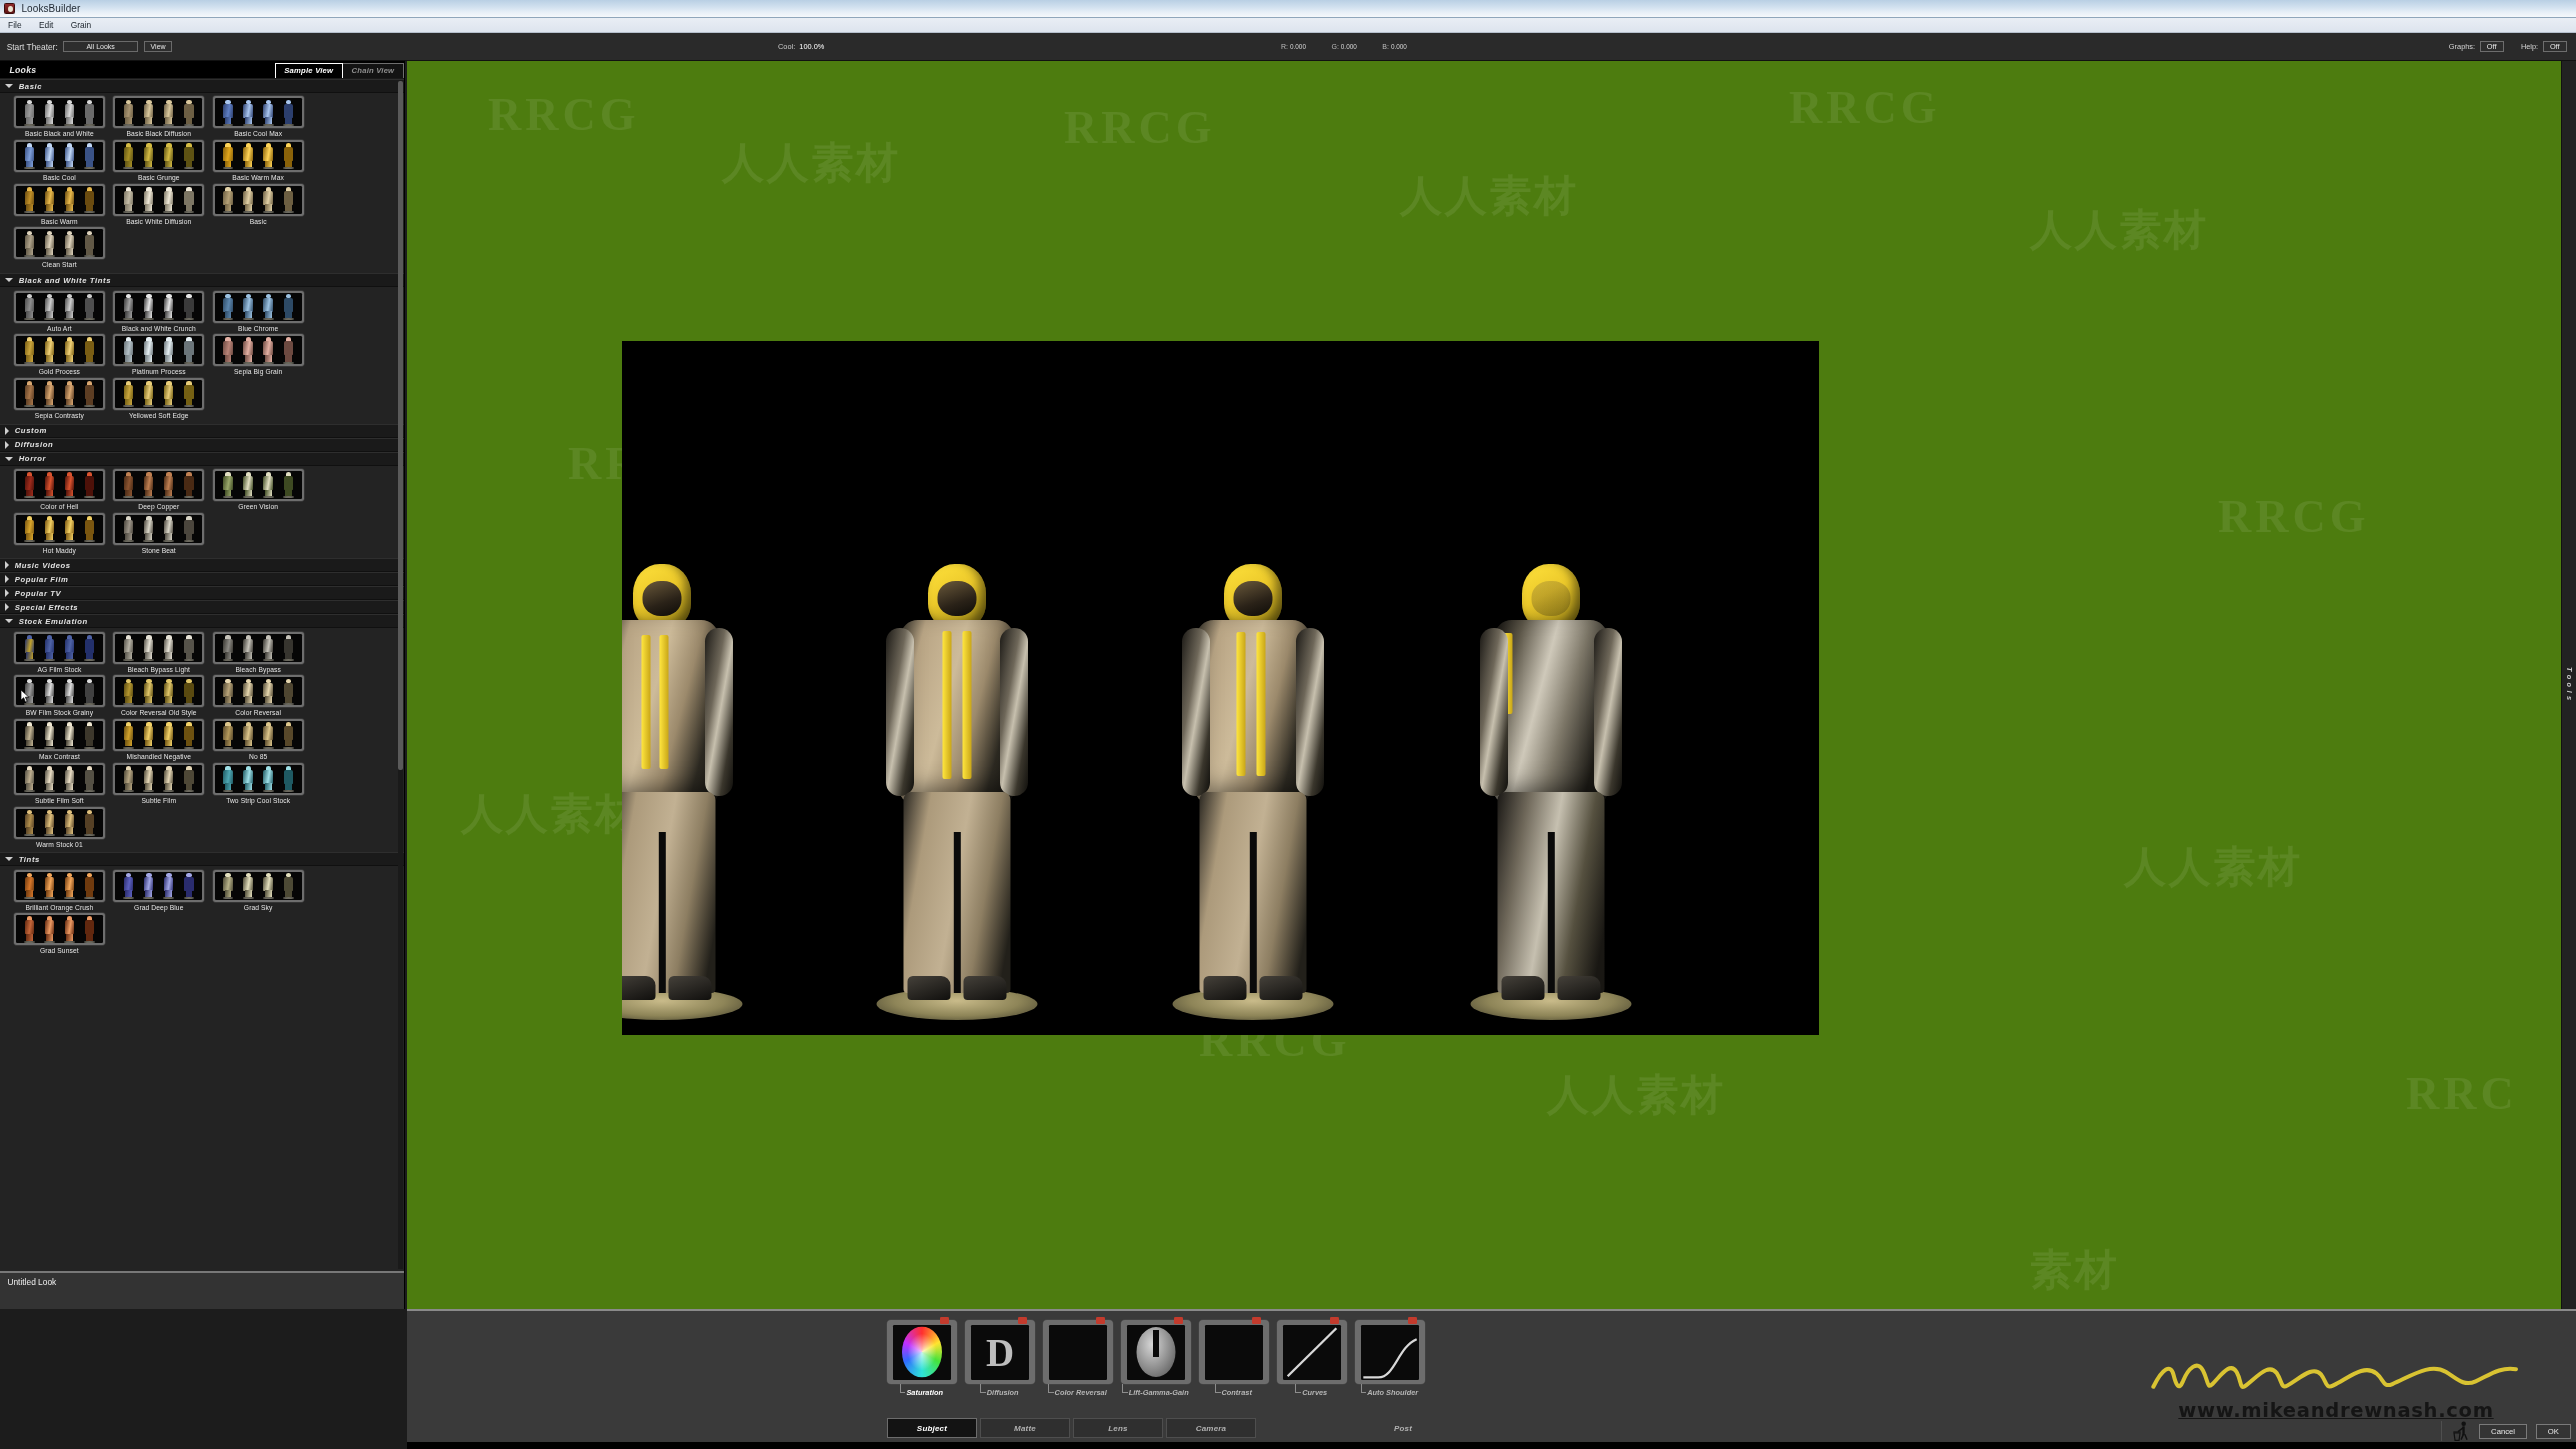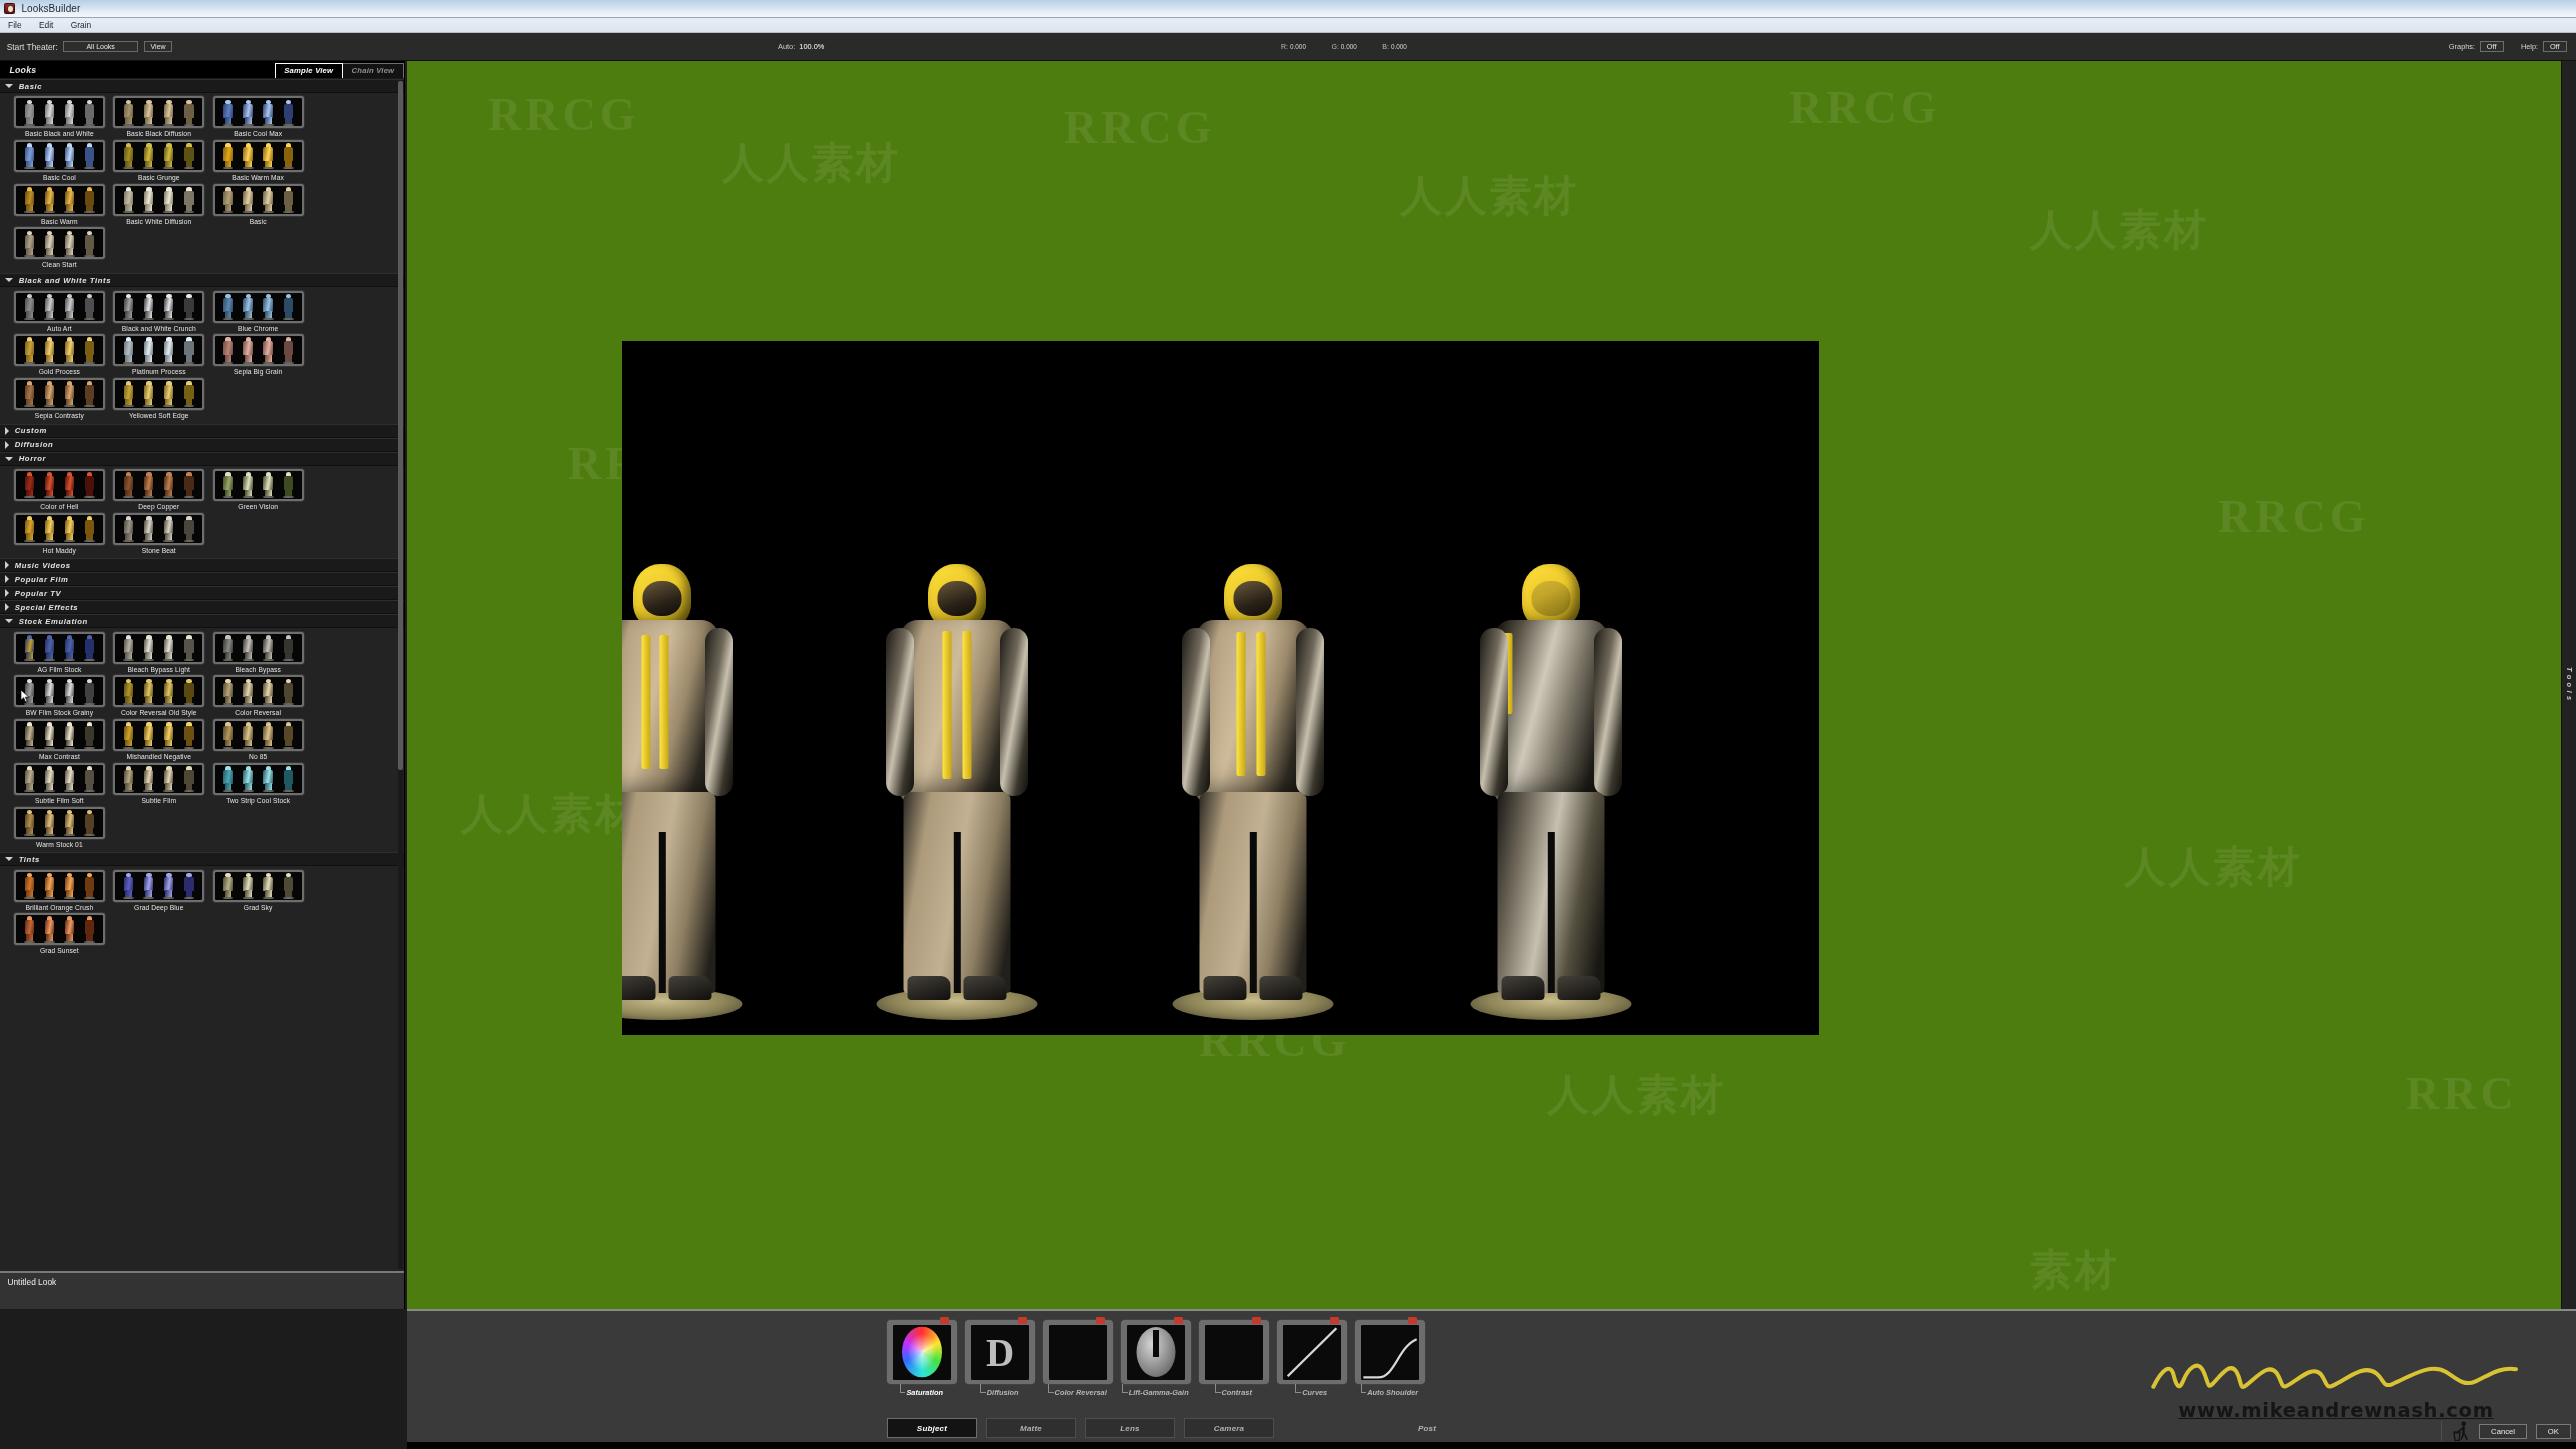--- a/index.html
+++ b/index.html
@@ -273,21 +273,21 @@
   .sw-lgg .ball {
     position: absolute; left: 50%; top: 50%; transform: translate(-50%,-50%);
     width: 39px; height: 50px; border-radius: 50%;
     background: radial-gradient(ellipse at 40% 35%, #d7d7d7, #8b8b8b 55%, #4a4a4a 100%);
   }
   .sw-lgg .slot { position: absolute; left: 50%; top: 5.4px; width: 6px; height: 27px; background: #0a0a0a; transform: translateX(-50%); }
   .sw-con { background: linear-gradient(to bottom, #d2d2d2 0%, #8d8d8d 45%, #3b3b3b 100%); }
   .sw-curve svg, .sw-shoulder svg { position: absolute; inset: 0; width: 100%; height: 100%; }
 
   #tabrail {
-    position: absolute; left: 480px; bottom: 10.7px; display: flex; gap: 9px;
+    position: absolute; left: 480px; bottom: 10.7px; display: flex; gap: 3px;
   }
   .brtab {
     min-width: 90px; height: 20px; background: #2f2f2f; border: 0.7px solid #4e4e4e;
     display: flex; align-items: center; justify-content: center;
     font-size: 8px; font-style: italic; font-weight: bold; color: #b0b0b0;
     cursor: pointer; letter-spacing: 0.2px;
   }
   .brtab.active { background: #131313; color: #ffffff; border-color: #6c6c6c; }
 
   #sigwrap { position: absolute; right: 52px; bottom: 27px; width: 376px; text-align: center; }
@@ -325,21 +325,21 @@
   <div class="mi">Edit</div>
   <div class="mi">Grain</div>
 </div>
 
 <div id="topstrip">
   <span class="lt-label">Start Theater:</span>
   <div class="lt-select">All Looks</div>
   <div class="lt-btn">View</div>
 
   <div class="zoom-box">
-    <span>Auto:</span><b>100.0%</b>
+    <span>Cool:</span><b>100.0%</b>
   </div>
 
   <div class="rgb-box">
     <span><span>R:</span> <i>0.000</i></span>
     <span><span>G:</span> <i>0.000</i></span>
     <span><span>B:</span> <i>0.000</i></span>
   </div>
 
   <div class="right-group">
     <div class="rg-item">

